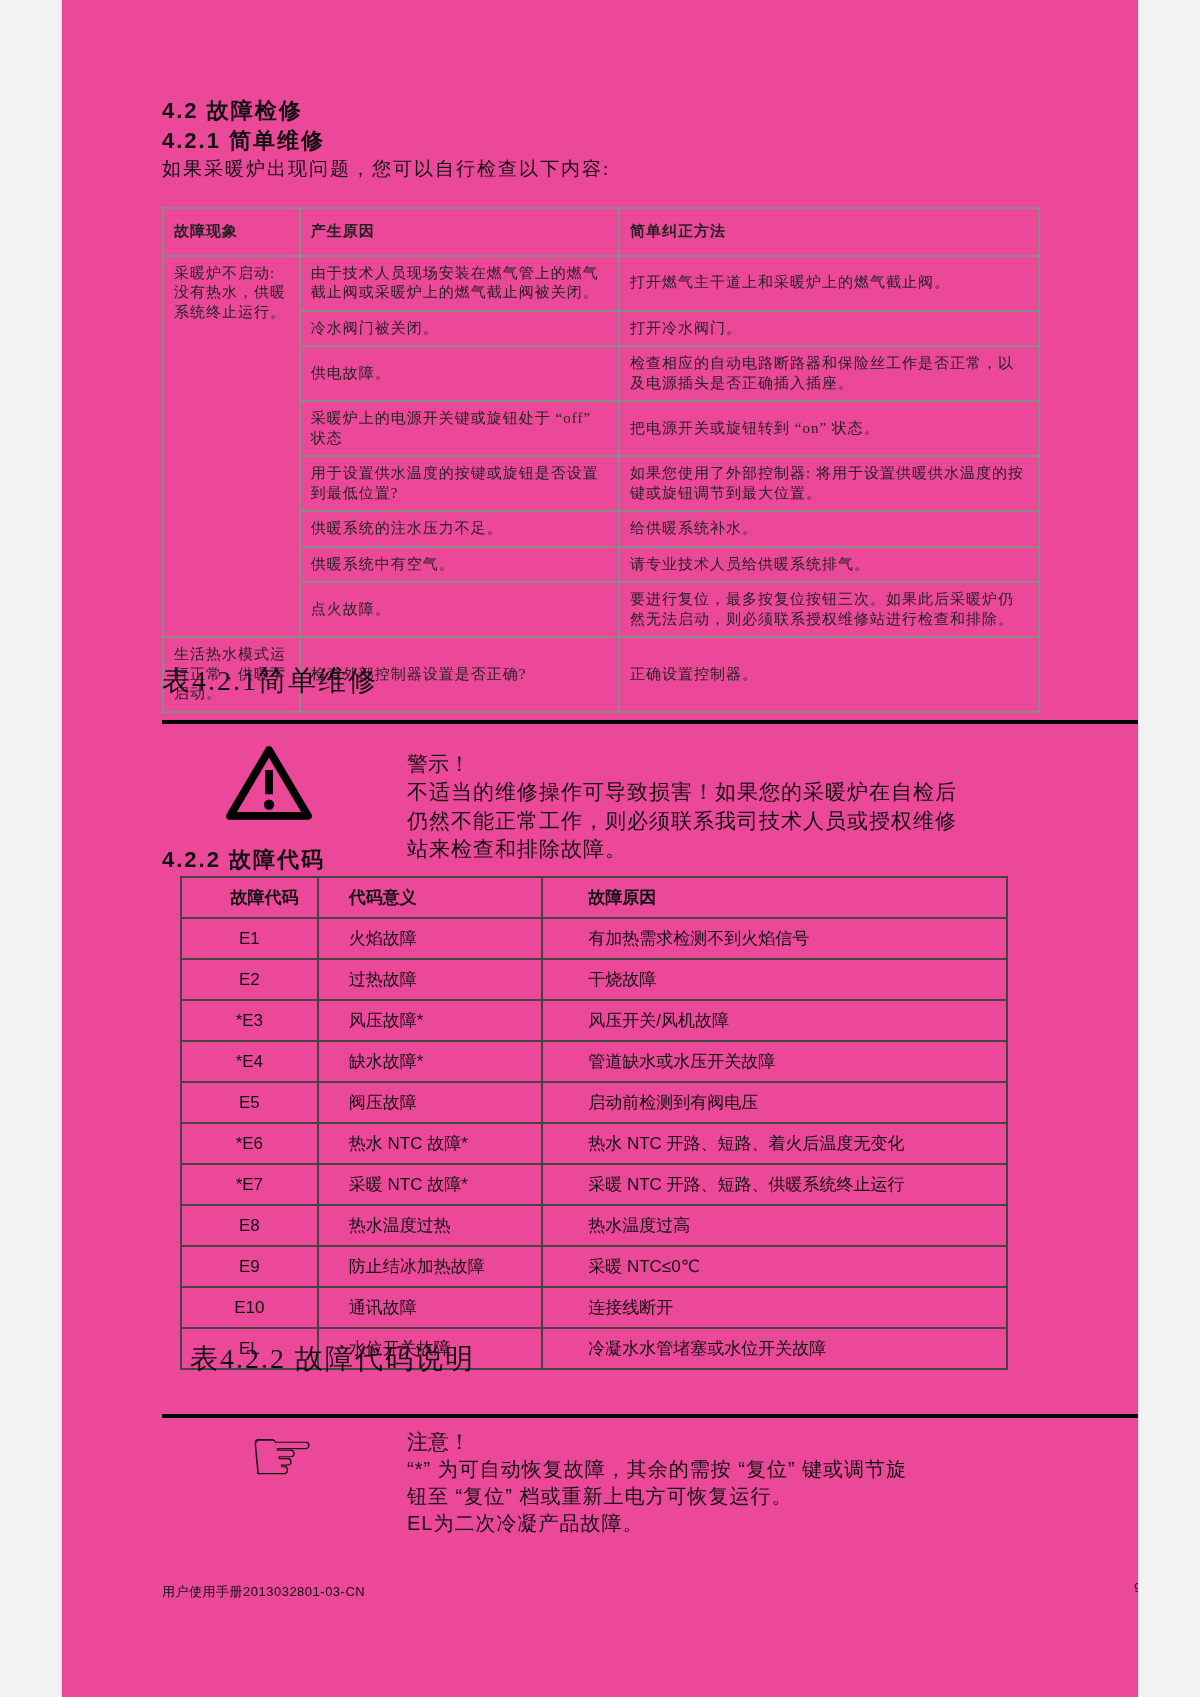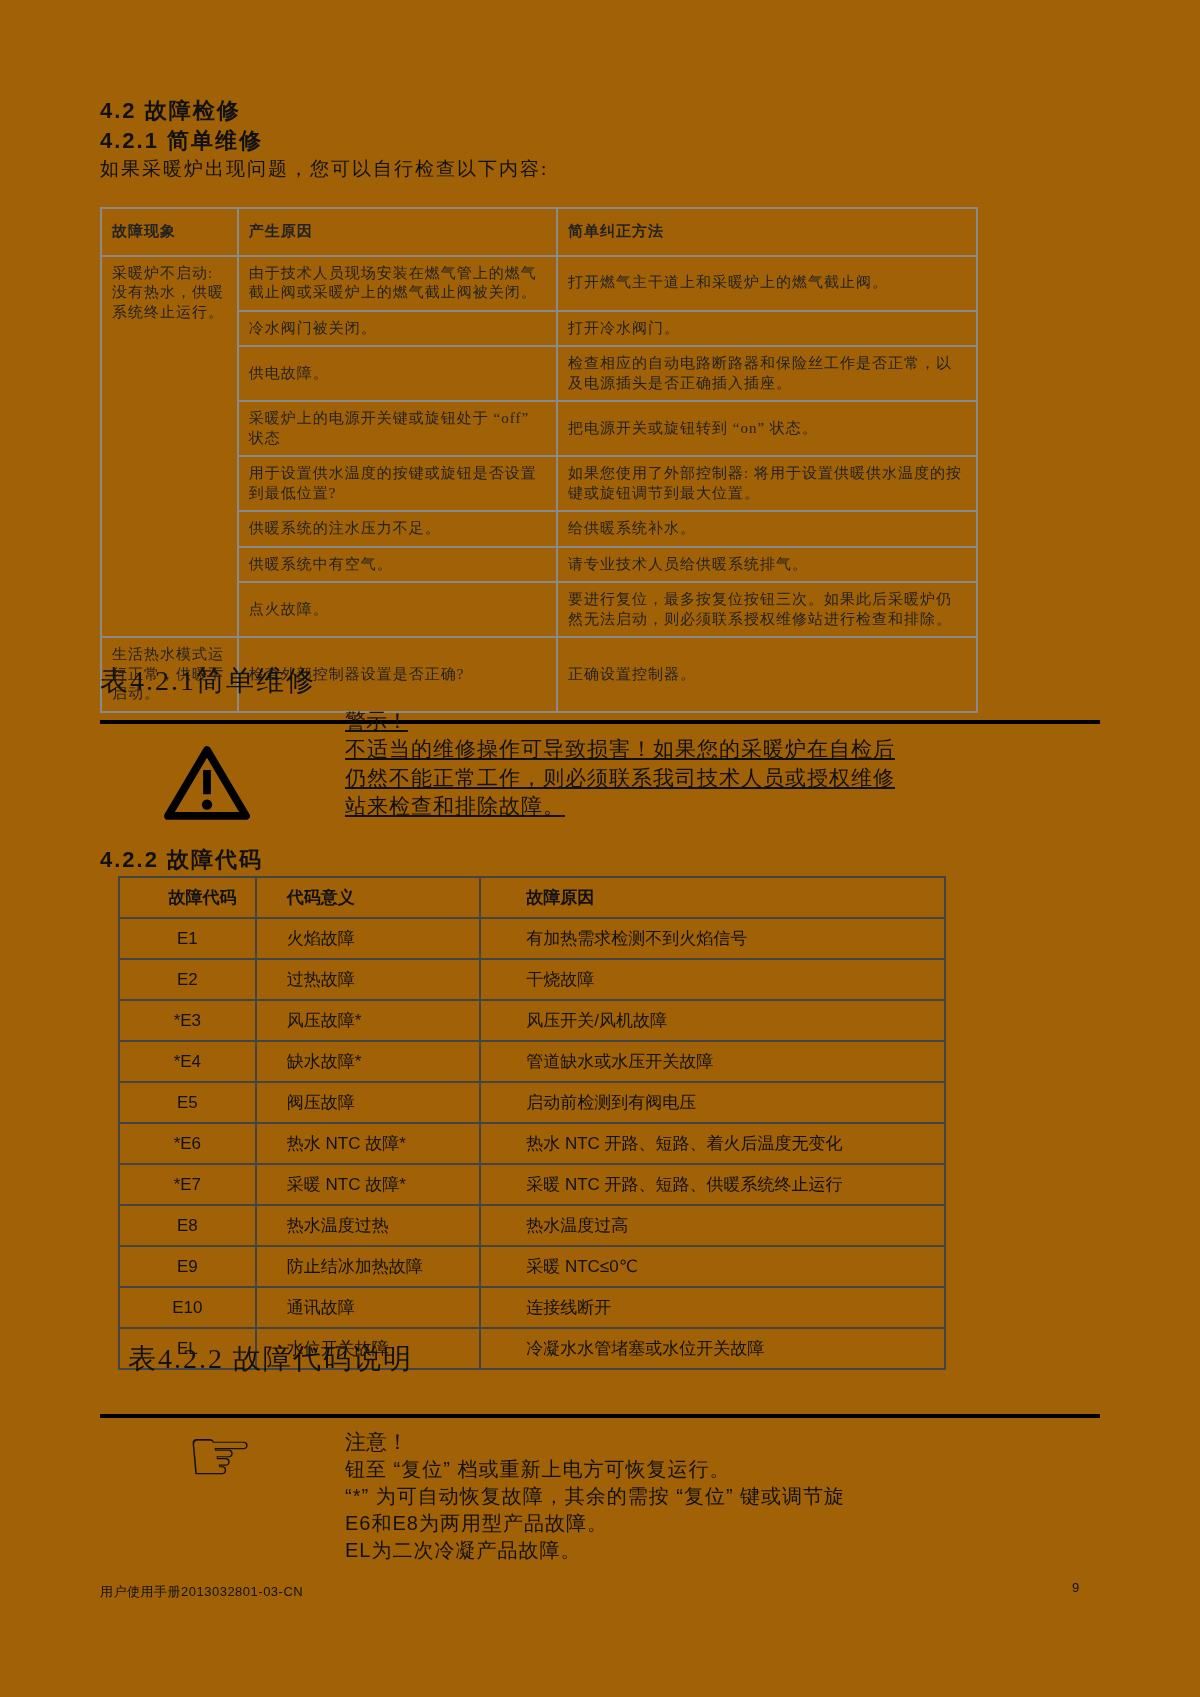--- a/index.html
+++ b/index.html
@@ -1,20 +1,20 @@
 <!DOCTYPE html>
 <html><head>
 <meta charset="utf-8">
 <style>
   html,body{margin:0;padding:0;background:#f2f2f2;}
   .page{
     position:relative;
-    width:1200px;height:1697px;
+    width:1076px;height:1697px;
     margin:0 auto;
-    background:#a16207;
+    background:#ec4899;
     box-shadow:0 0 0 1px #ddd;
     font-family:"Liberation Sans","DejaVu Sans",sans-serif;
     color:#111;
     overflow:hidden;
   }
   .abs{position:absolute;}
   .h-sans{font-family:"Liberation Sans","DejaVu Sans",sans-serif;font-weight:bold;font-size:22px;letter-spacing:2px;}
   .serif{font-family:"Liberation Serif","DejaVu Serif",serif;}
   .intro{font-size:19px;letter-spacing:2px;}
 
@@ -135,21 +135,21 @@
   <div class="abs rule" style="left:100px;top:720px;width:1000px;"></div>
 
   <div class="abs" style="left:163px;top:744px;">
     <svg width="88" height="78" viewBox="0 0 100 90">
       <path d="M50 7 L95 83 L5 83 Z" fill="none" stroke="#000" stroke-width="9" stroke-linejoin="round"></path>
       <line x1="50" y1="30" x2="50" y2="58" stroke="#000" stroke-width="9"></line>
       <circle cx="50" cy="70" r="6" fill="#000"></circle>
     </svg>
   </div>
 
-  <div class="abs" style="left:345px;top:707px;width:640px;text-decoration:underline;">
+  <div class="abs" style="left:345px;top:750px;width:640px;">
     <div class="alert-title">警示！</div>
     <div>
         <div class="alert-line">不适当的维修操作可导致损害！如果您的采暖炉在自检后</div>
         <div class="alert-line">仍然不能正常工作，则必须联系我司技术人员或授权维修</div>
         <div class="alert-line">站来检查和排除故障。</div>
       </div>
   </div>
 
   <div class="abs h-sans" style="left:100px;top:845px;">4.2.2   故障代码</div>
 
@@ -227,23 +227,22 @@
 
   <div class="abs serif caption" style="left:128px;top:1340px;">表4.2.2   故障代码说明</div>
 
   <div class="abs rule" style="left:100px;top:1414px;width:1000px;"></div>
 
   <div class="abs hand" style="left:186px;top:1418px;">☞</div>
 
   <div class="abs" style="left:345px;top:1428px;width:660px;">
     <div class="alert-title">注意！</div>
     <div>
+        <div class="note-line">“*” 为可自动恢复故障，其余的需按 “复位” 键或调节旋</div>
         <div class="note-line">钮至 “复位” 档或重新上电方可恢复运行。</div>
-        <div class="note-line">“*” 为可自动恢复故障，其余的需按 “复位” 键或调节旋</div>
-        <div class="note-line">E6和E8为两用型产品故障。</div>
         <div class="note-line">EL为二次冷凝产品故障。</div>
       </div>
   </div>
 
   <div class="abs footer-text" style="left:100px;top:1583px;">用户使用手册2013032801-03-CN</div>
   <div class="abs footer-text" style="left:1072px;top:1580px;">9</div>
 
 </div>
 
 </body></html>

